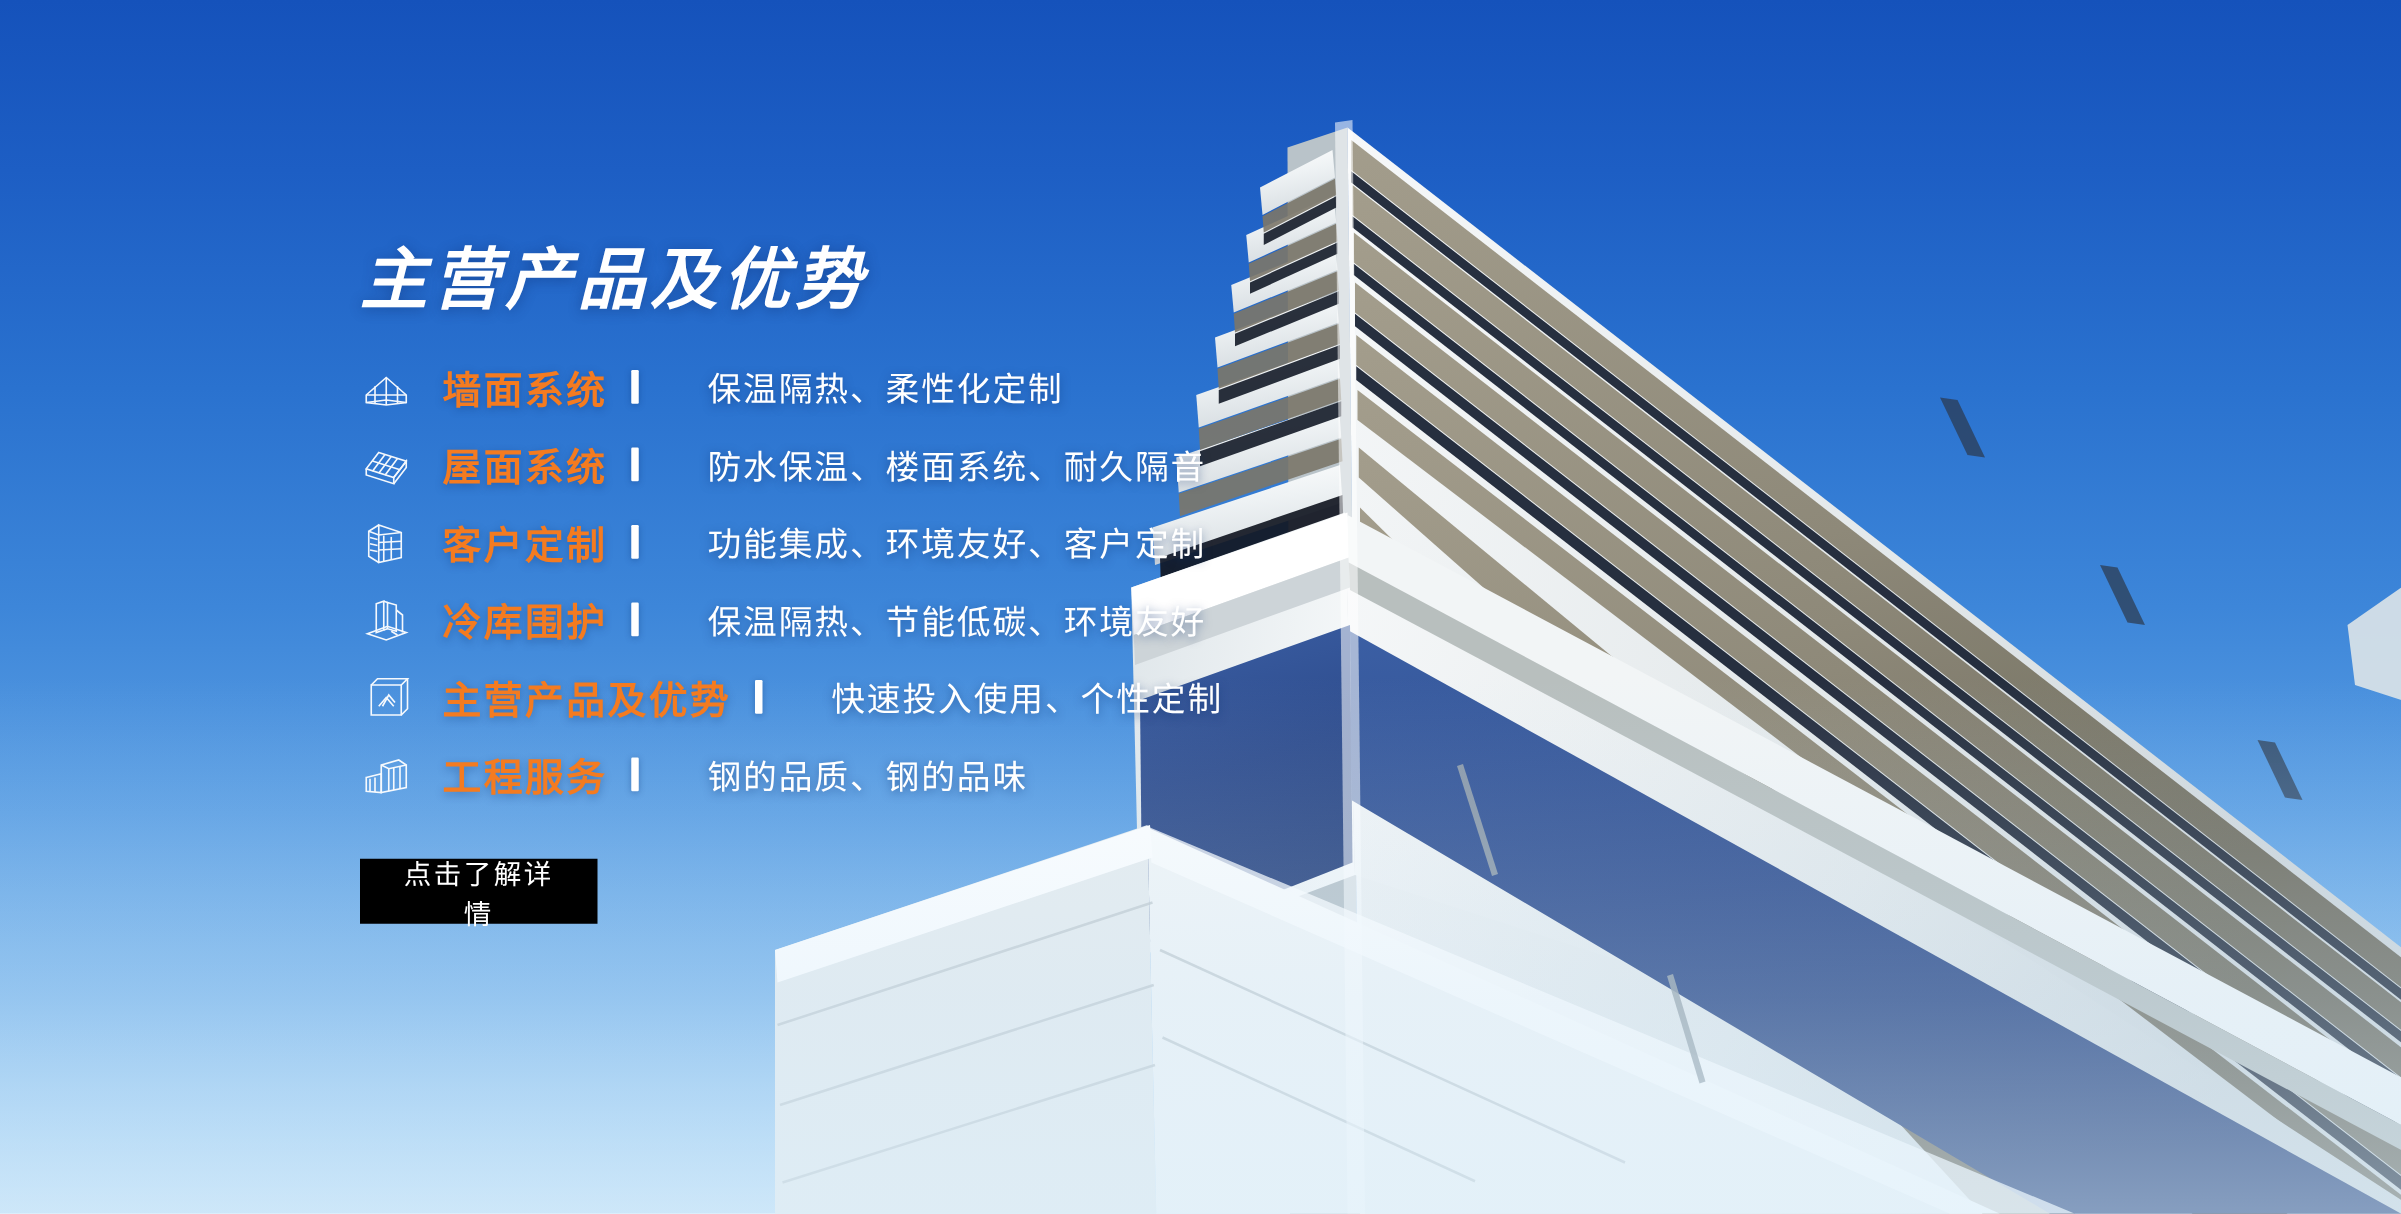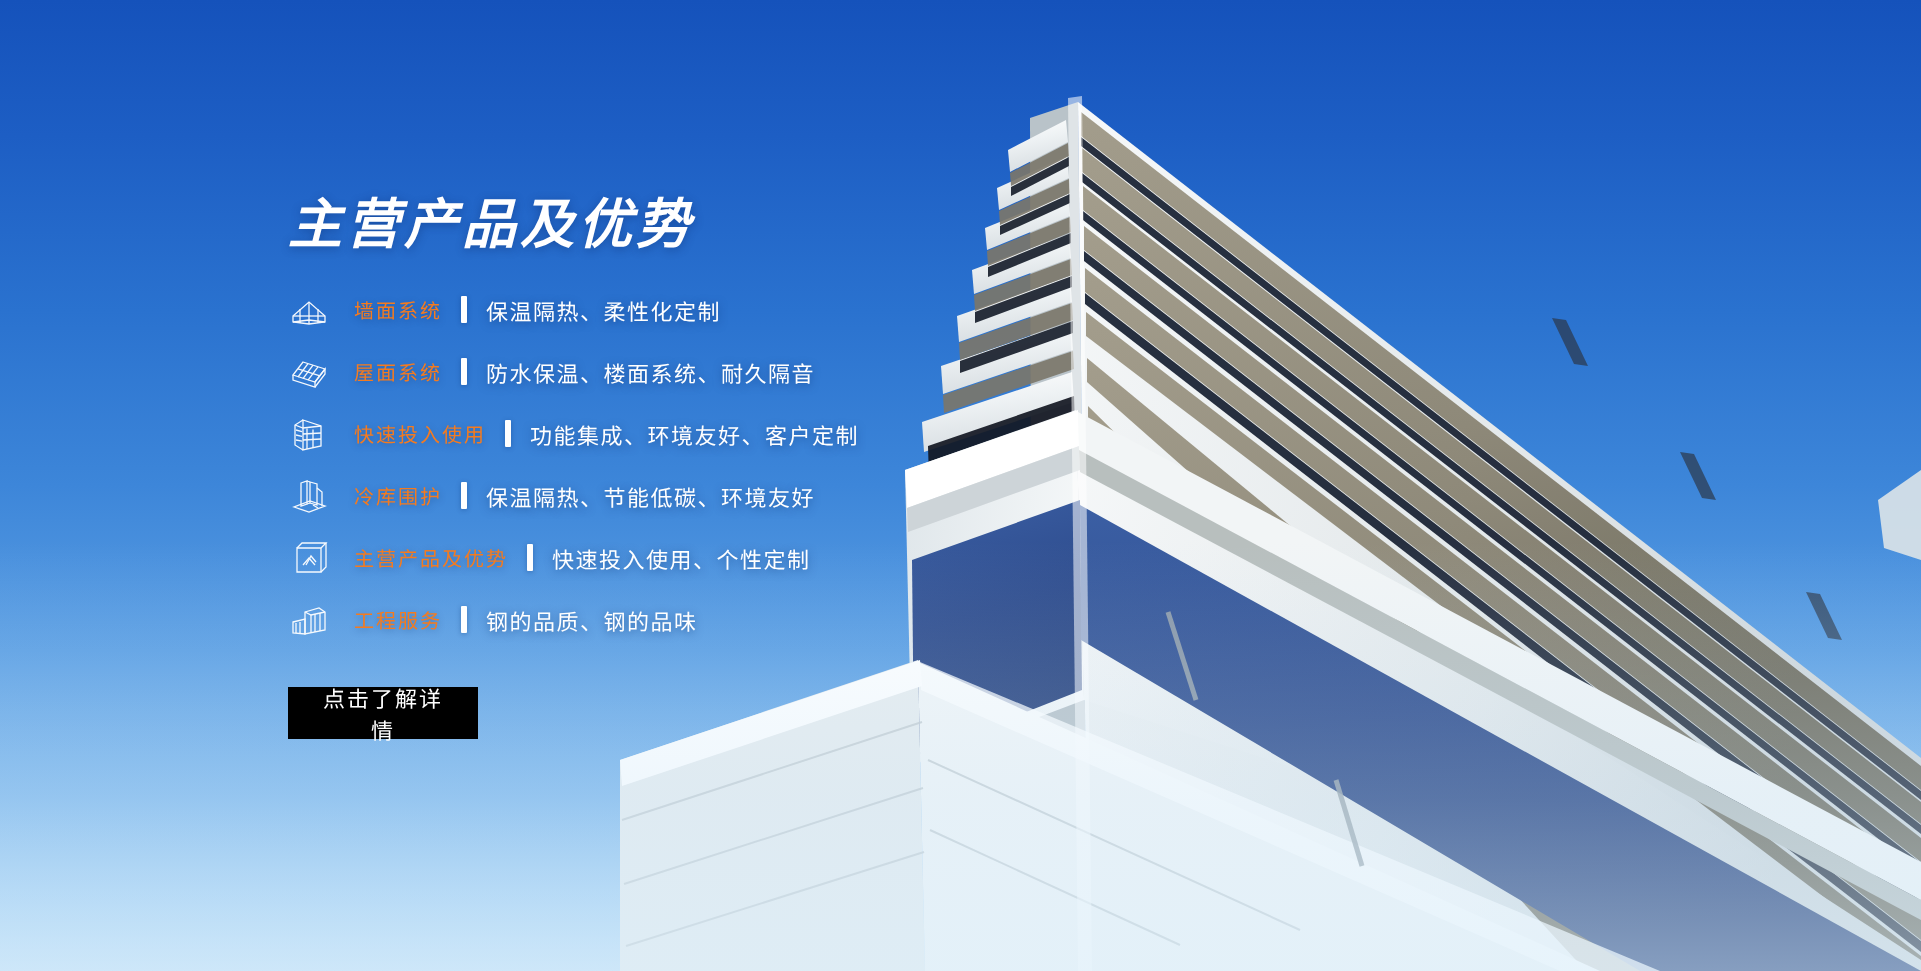--- a/index.html
+++ b/index.html
@@ -53,31 +53,32 @@
   }
 
   .ico{
     width:42px; height:42px; flex:0 0 42px;
     margin-right:24px; opacity:.95;
     display:flex; align-items:center; justify-content:center;
   }
   .ico svg{ display:block; }
 
   .cat{
-    font-size:20px; font-weight:normal; color:#F47B20; letter-spacing:2px;
+    font-size:31px; font-weight:bold; color:#F47B20; letter-spacing:2px;
     text-shadow:0 2px 7px rgba(10,45,110,.35);
   }
   .sep{
     display:inline-block; width:6px; height:27px; background:#ffffff;
     margin:0 19px; flex:0 0 6px; border-radius:1px;
     box-shadow:0 1px 5px rgba(10,45,110,.35);
   }
   .desc{
-    font-size:22px; color:#ffffff; letter-spacing:1.5px;
+    font-size:27px; color:#ffffff; letter-spacing:1.5px;
     text-shadow:0 2px 8px rgba(10,45,110,.5);
+    margin-left:36px;
   }
 
   .cta{
     margin-top:44px; display:inline-flex; align-items:center; justify-content:center;
     background:#000000; color:#ffffff;
     font-size:22px; letter-spacing:2px;
     padding:9px 30px; width:190px; height:52px;
     cursor:pointer; border:none;
     font-family:"Liberation Sans","DejaVu Sans",sans-serif;
   }
@@ -264,21 +265,21 @@
             <path d="M6 11 L14 14 L32 12"></path>
             <path d="M7 16 L13 17.6"></path>
               <path d="M7 21 L13 22.4"></path>
               <path d="M7 26 L13 27.2"></path>
             <path d="M18 14.5 L18 35"></path>
               <path d="M24 15.5 L24 34"></path>
             <path d="M14 20 L32 19"></path>
               <path d="M14 26 L32 25"></path>
           </svg>
         </span>
-        <span class="cat">快速投入使用</span>
+        <span class="cat">客户定制</span>
         <span class="sep"></span>
         <span class="desc">功能集成、环境友好、客户定制</span>
       </div>
 
       <div class="row">
         <span class="ico">
           <svg width="40" height="40" viewBox="0 0 40 40" fill="none" stroke="#ffffff" stroke-width="1.3">
             <path d="M5 31 L20 36 L36 30 L21 25 Z"></path>
             <path d="M12 7 L18 5 L18 28 L12 30 Z"></path>
             <path d="M21 6 L28 8 L28 29 L21 27 Z"></path>

